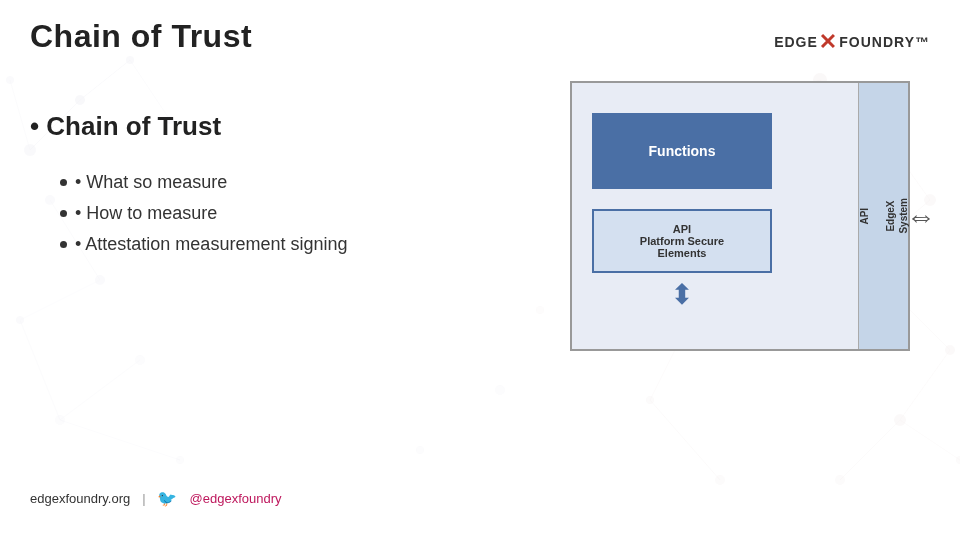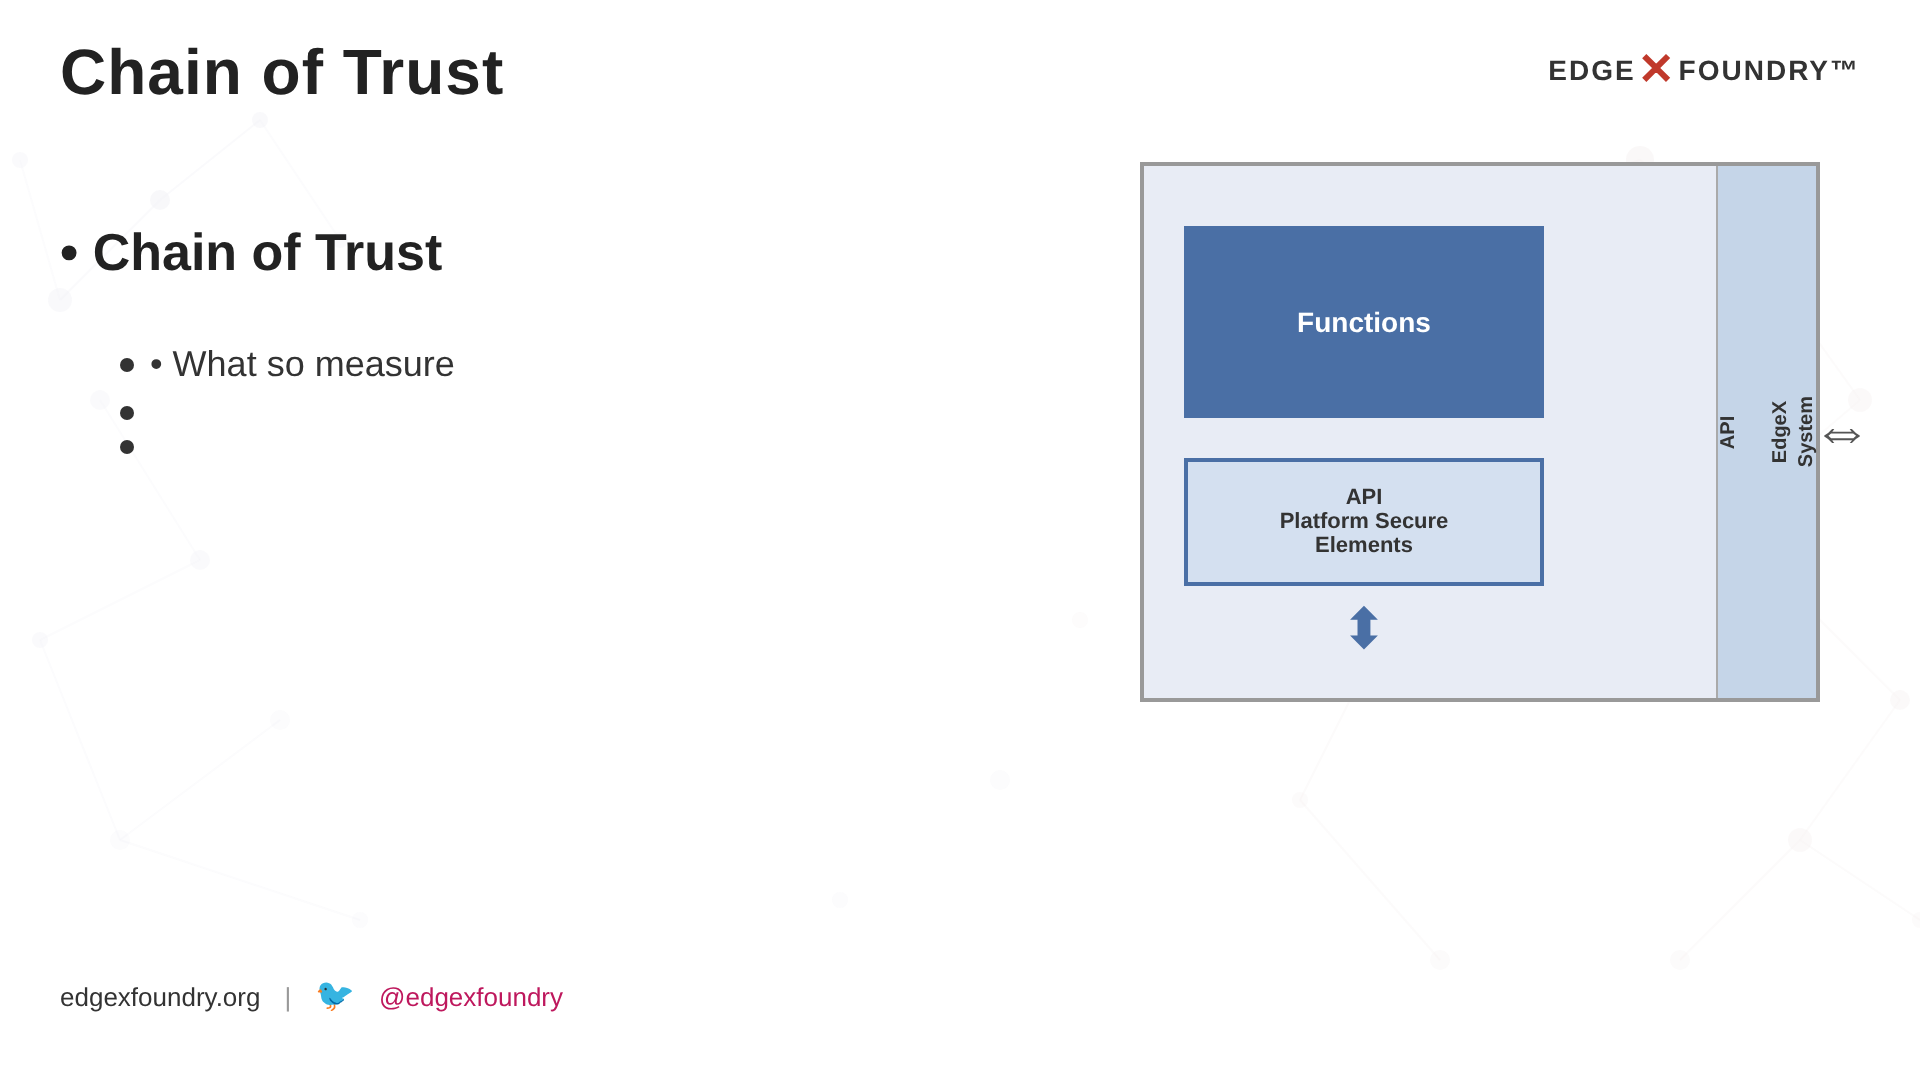--- a/index.html
+++ b/index.html
@@ -13,21 +13,21 @@
       position: relative;
     }
 
     
     .header {
       position: relative;
       z-index: 1;
       padding: 18px 30px 6px 30px;
       display: flex;
       justify-content: space-between;
-      align-items: flex-start;
+      align-items: flex-end;
     }
 
     .title-block {}
 
     .main-title {
       font-size: 32px;
       font-weight: 700;
       color: #222;
       letter-spacing: 0.5px;
     }
@@ -130,21 +130,21 @@
       padding: 20px 15px 20px 20px;
       justify-content: flex-start;
     }
 
     .functions-box {
       background: #4a6fa5;
       color: white;
       font-size: 14px;
       font-weight: 600;
       text-align: center;
-      padding: 40px 20px;
+      padding: 30px 20px;
       width: 180px;
       margin-top: 10px;
     }
 
     .api-box {
       border: 2px solid #4a6fa5;
       background: #d4e0f0;
       color: #333;
       font-size: 11px;
       font-weight: 600;
@@ -308,23 +308,25 @@
 
   <div class="left-panel">
     <div class="bullet-main">• Chain of Trust</div>
     <div class="bullet-sub">
       <div class="bullet-sub-item">
         <span class="bullet-dot"></span>
         <span>• What so measure</span>
       </div>
       <div class="bullet-sub-item">
         <span class="bullet-dot"></span>
+        <span>• How to measure</span>
       </div>
       <div class="bullet-sub-item">
         <span class="bullet-dot"></span>
+        <span>• Attestation measurement signing</span>
       </div>
     </div>
   </div>
 
   <div class="right-panel">
     <div class="diagram-outer">
       <div class="diagram-inner-wrapper">
         <div class="diagram-left">
           <div class="functions-box">Functions</div>
           <div class="api-box">

